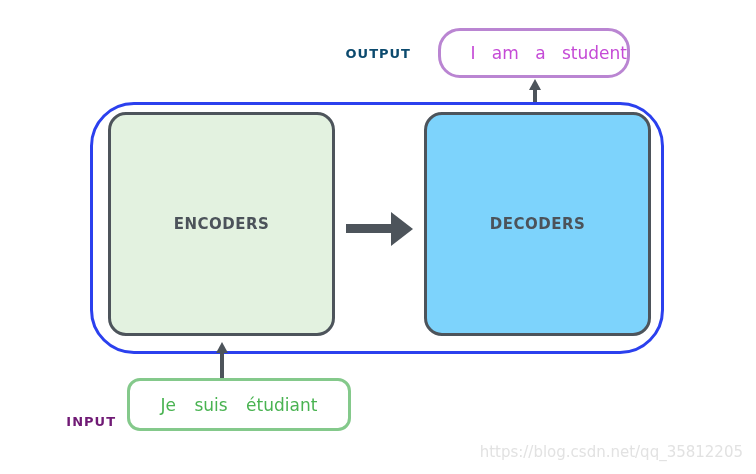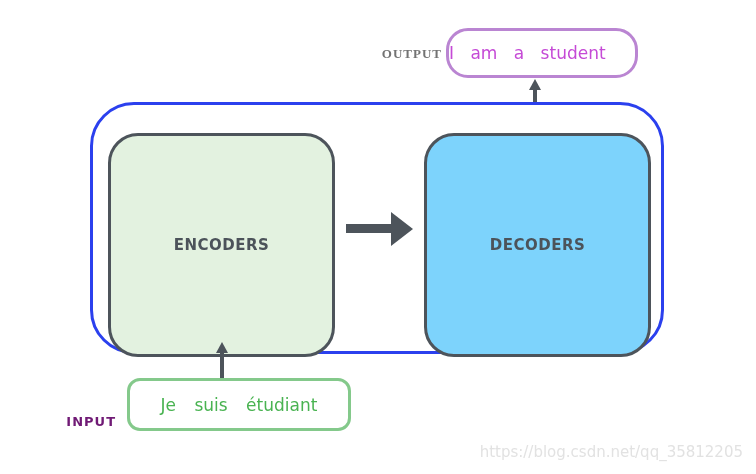--- a/index.html
+++ b/index.html
@@ -21,24 +21,24 @@
   .outer-container {
     left: 90px; top: 102px;
     width: 574px; height: 252px;
     border: 3px solid #2b40ee;
     border-radius: 44px;
     background: #ffffff;
   }
 
   
   .stack-box {
-    top: 133px;
+    top: 112px;
     width: 227px; height: 224px;
     border: 3px solid #4d545b;
-    border-radius: 30px;
+    border-radius: 18px;
     display: flex;
     align-items: center;
     justify-content: center;
   }
   .encoders-box { left: 108px; background: #e3f2e0; }
   .decoders-box { left: 424px; background: #7dd3fc; }
   .stack-label {
     color: #4c535a;
     font-size: 15px;
     font-weight: 600;
@@ -77,22 +77,21 @@
 
   
   .output-box {
     left: 438px; top: 28px;
     width: 192px; height: 50px;
     border: 3px solid #ba85d2;
     border-radius: 22px;
     background: #ffffff;
     display: flex;
     align-items: center;
-    justify-content: flex-start;
-    margin-left: 8px;
+    justify-content: flex-end;
   }
   .output-text {
     color: #c54ad6;
     font-size: 17px;
     word-spacing: 11px;
     white-space: nowrap;
   }
 
   
   .input-box {
@@ -112,21 +111,21 @@
     white-space: nowrap;
   }
 
   
   .side-label {
     font-size: 13px;
     font-weight: 600;
     letter-spacing: 1px;
     text-align: right;
   }
-  .output-side-label { left: 342px; top: 46px; width: 100px; color: #737373; font-family: Liberation Serif, serif; }
+  .output-side-label { left: 311px; top: 46px; width: 100px; color: #0c4a6e; }
   .input-side-label  { left: 30px;  top: 414px; width: 86px; color: #701a75; }
 
   
   .watermark {
     right: 13px; top: 443px;
     color: #e2e2e2;
     font-size: 15px;
     text-align: right;
   }
 </style>

